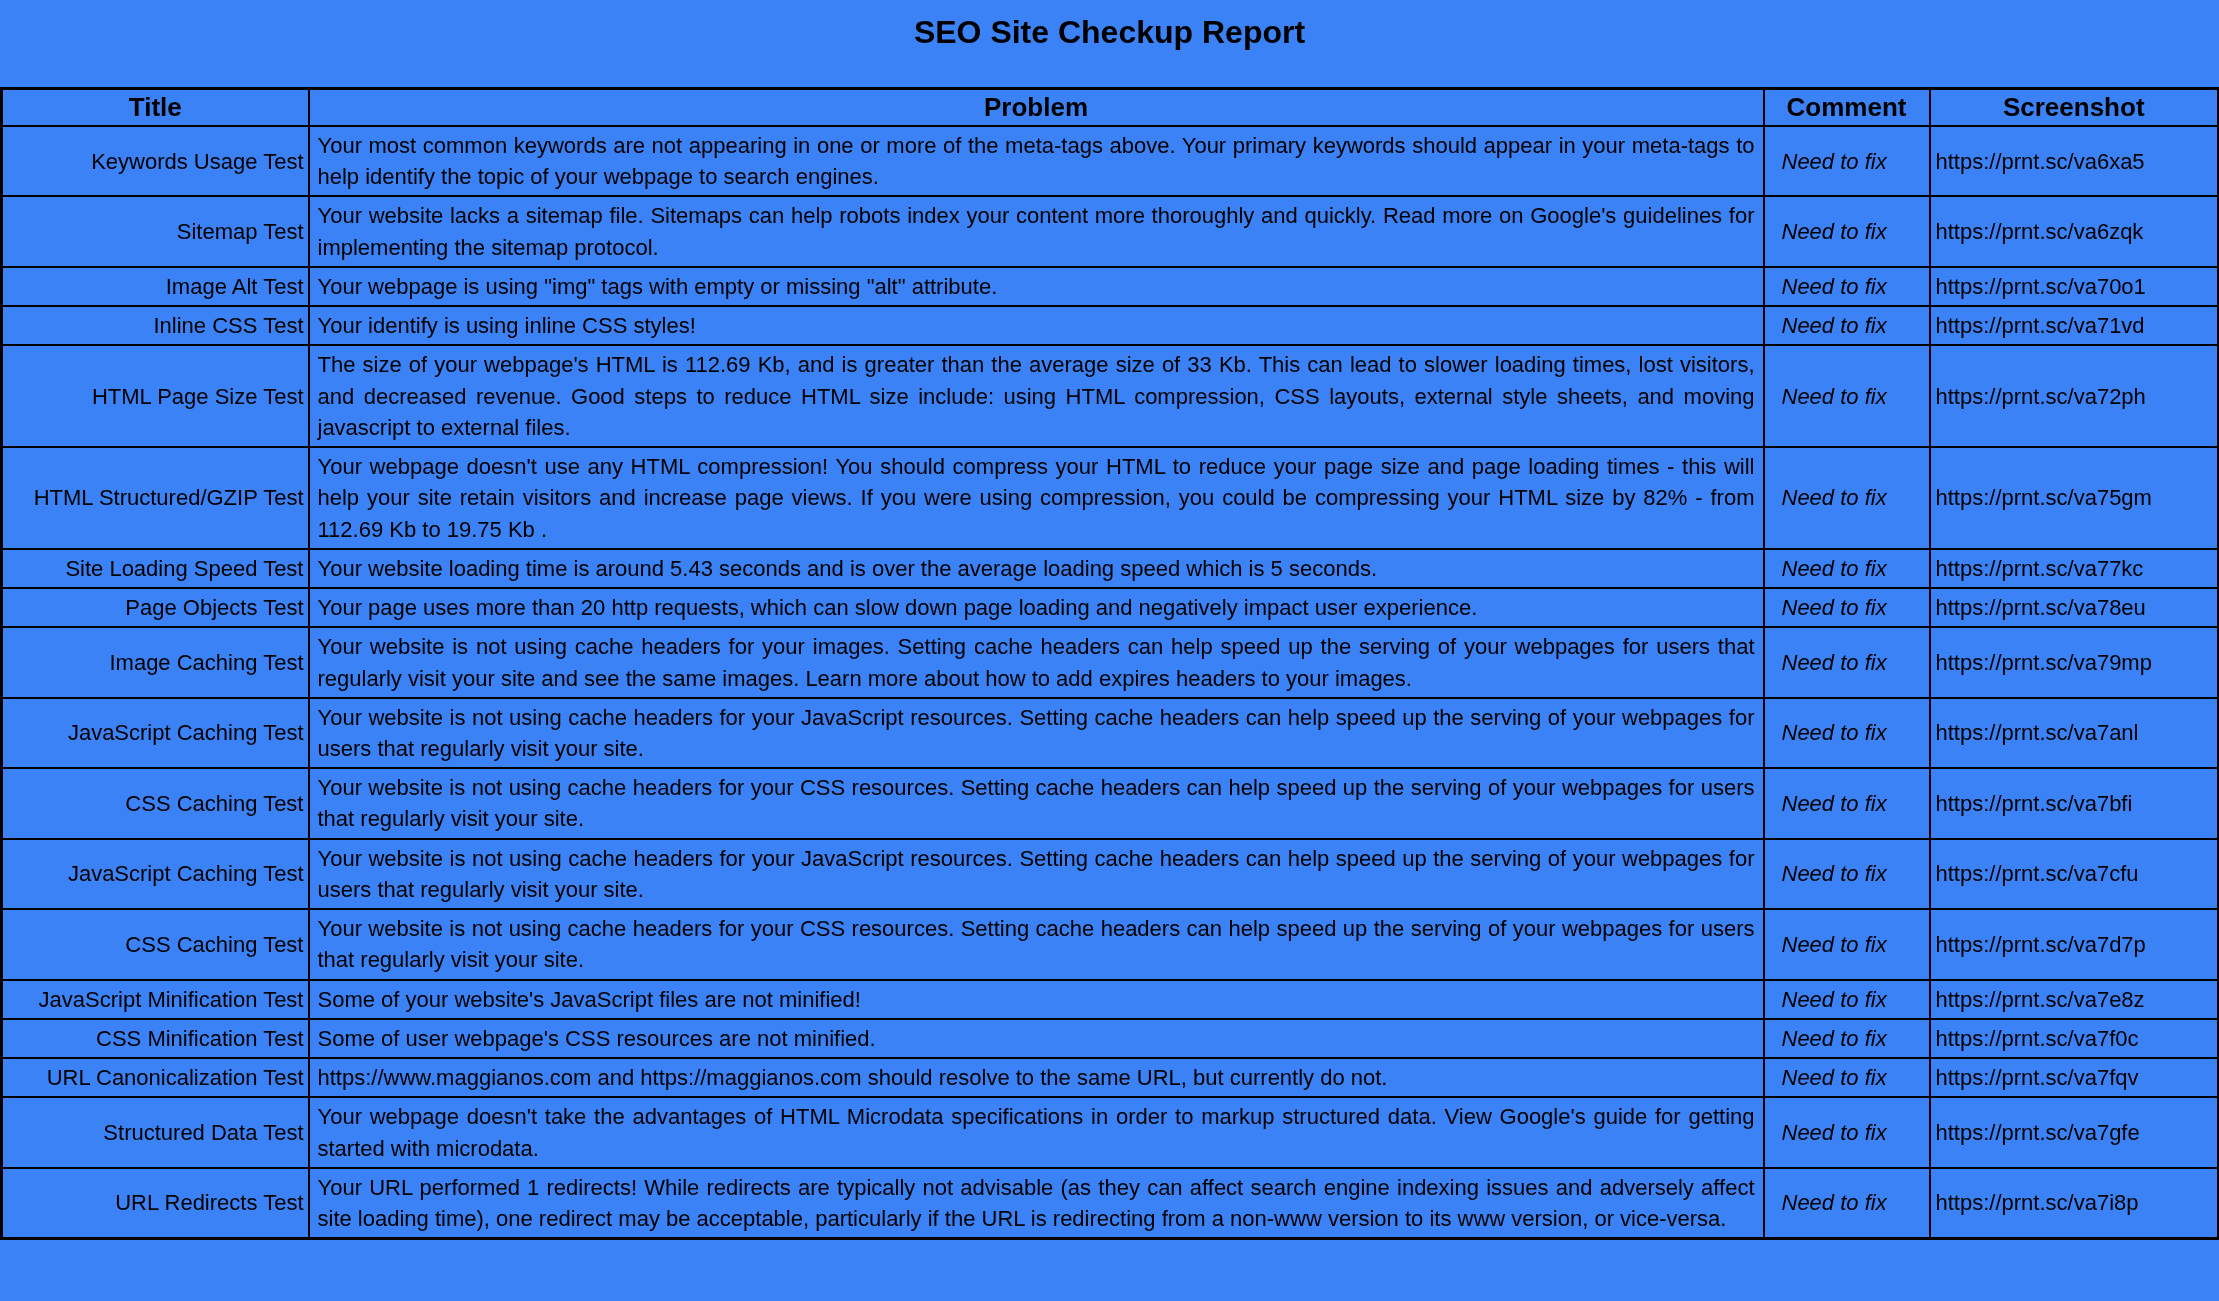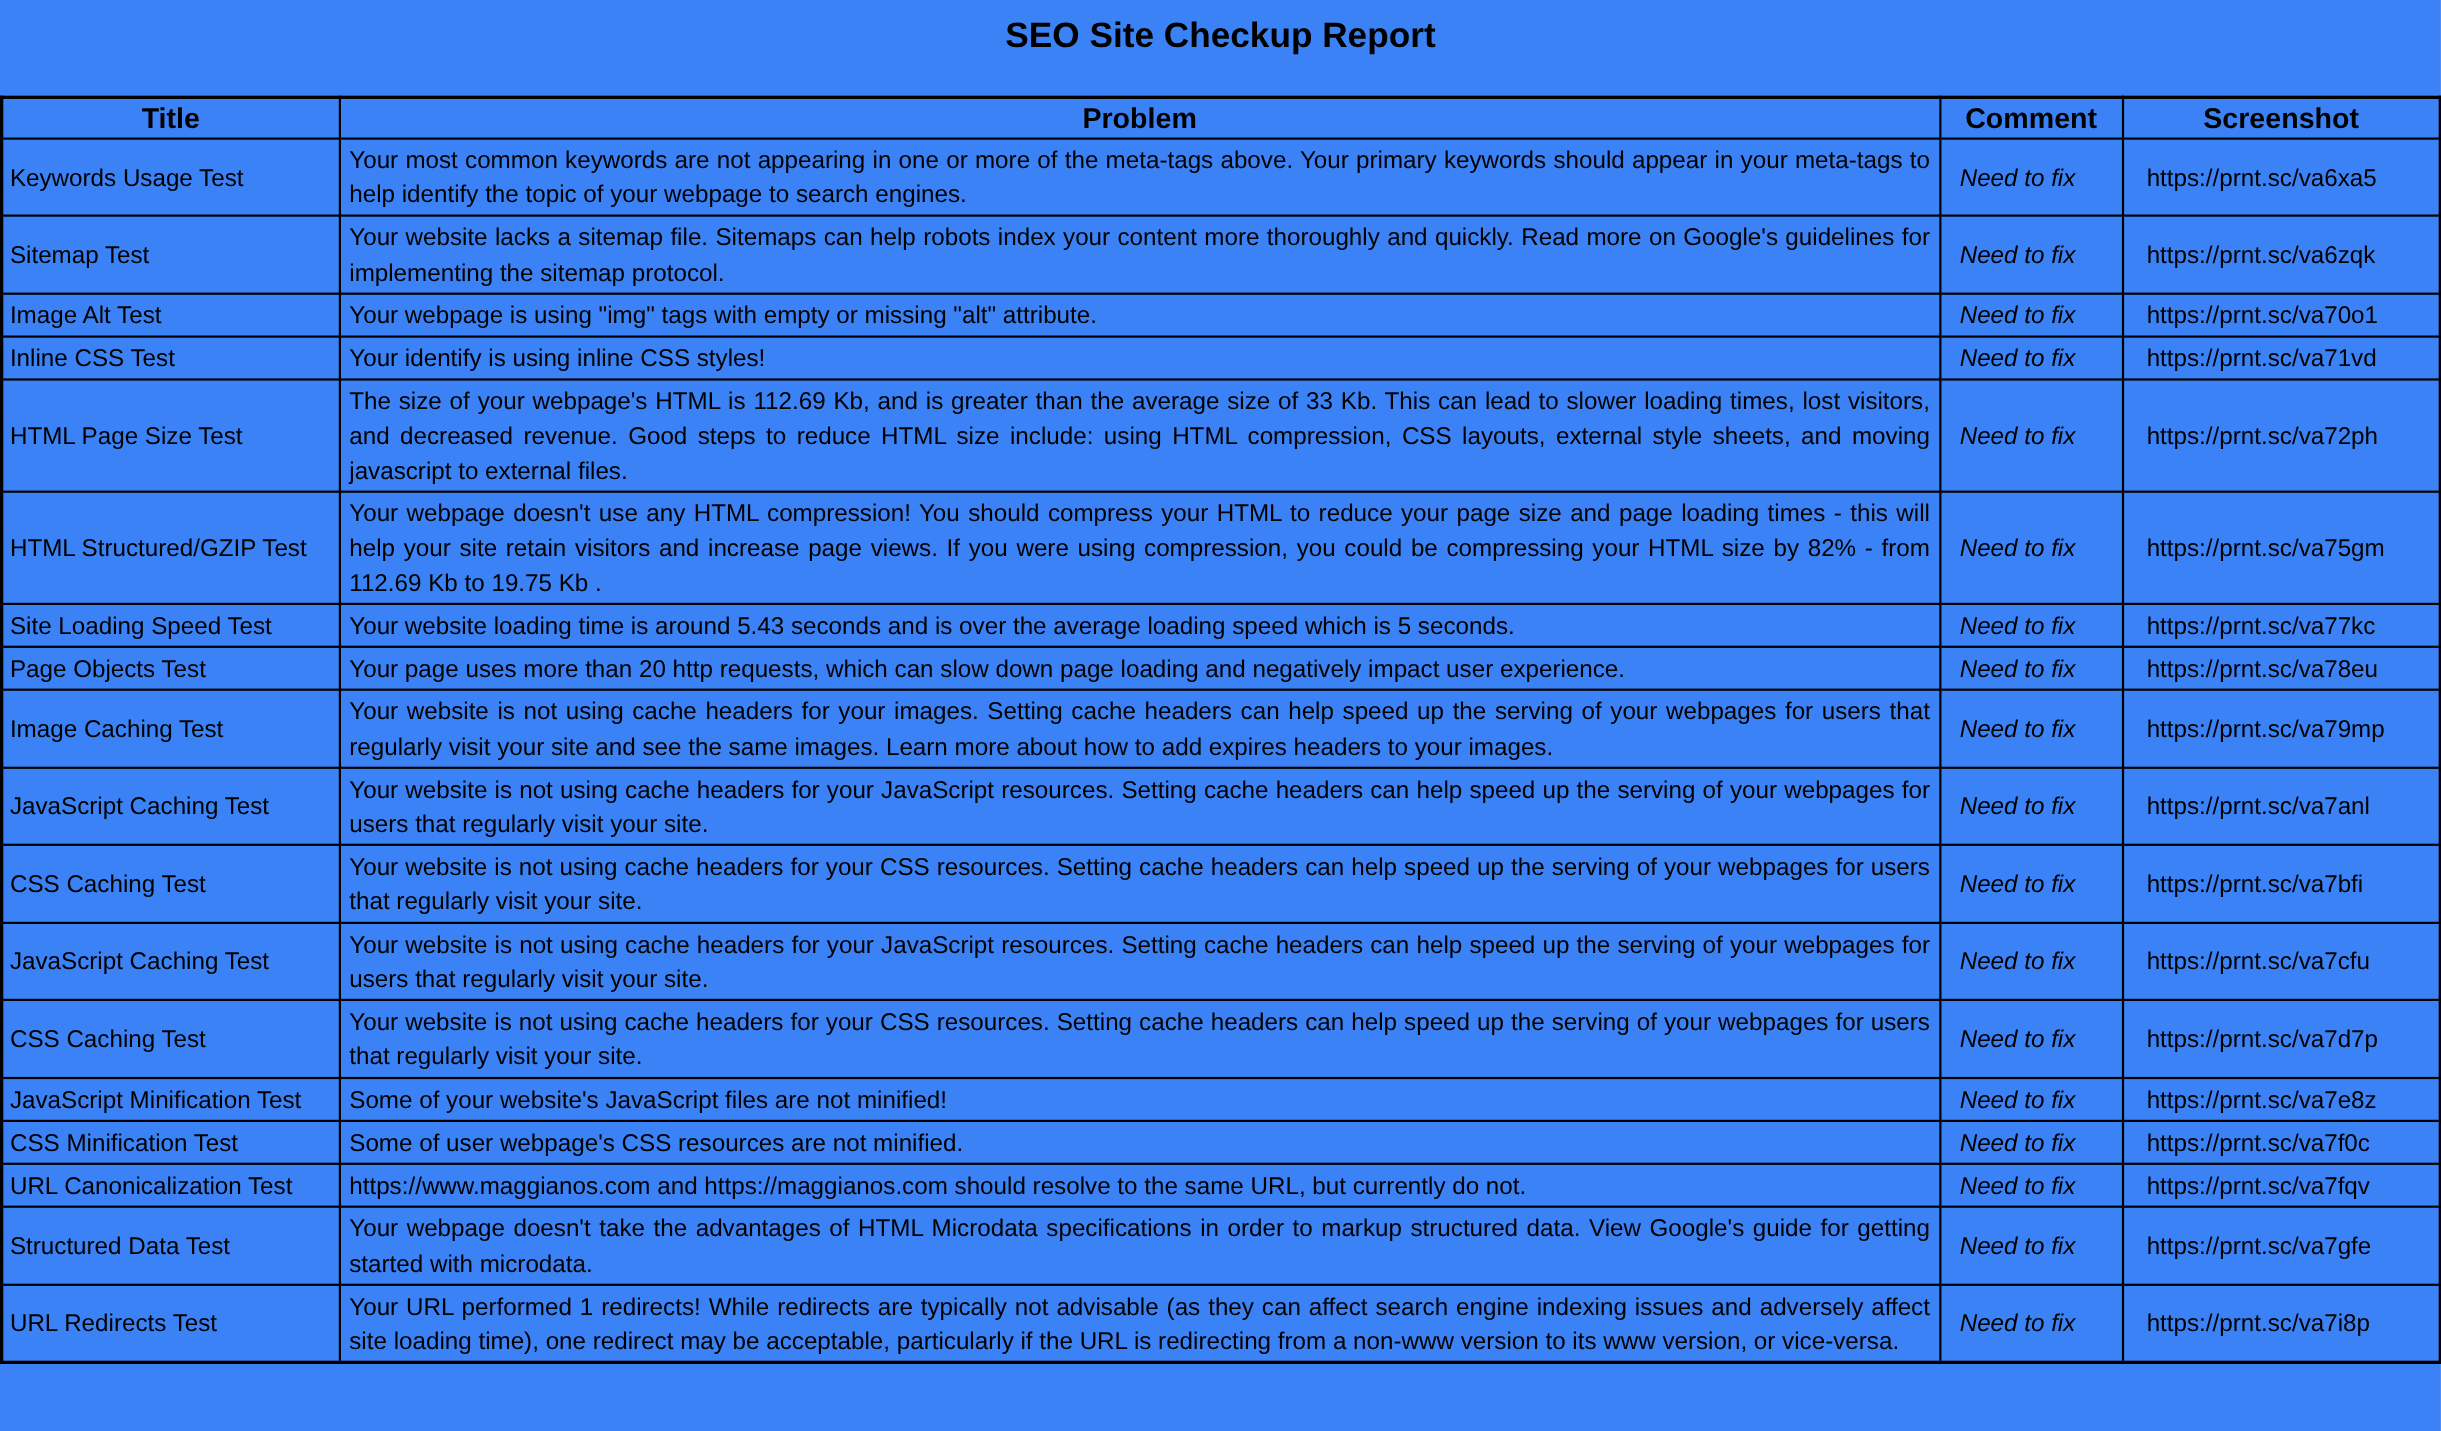--- a/index.html
+++ b/index.html
@@ -46,36 +46,36 @@
   td {
     border: 2px solid #000;
     font-size: 22px;
     line-height: 1.42;
     vertical-align: middle;
     padding: 3px 8px;
     overflow: hidden;
     word-wrap: break-word;
   }
   td.c-title {
-    text-align: left;
+    text-align: right;
     padding-left: 6px;
-    padding-right: 16px;
+    padding-right: 4px;
     margin-top: 40px;
   }
   td.c-problem {
     text-align: justify;
   }
   td.c-comment {
     padding-left: 17px;
     padding-right: 2px;
     font-style: italic;
   }
   td.c-screenshot {
     text-align: left;
-    padding-left: 21px;
+    padding-left: 5px;
     padding-right: 2px;
   }
 </style>
 </head>
 <body>
 
 <div class="page">
   <h1 class="report-title">SEO Site Checkup Report</h1>
 
   <table class="report">

